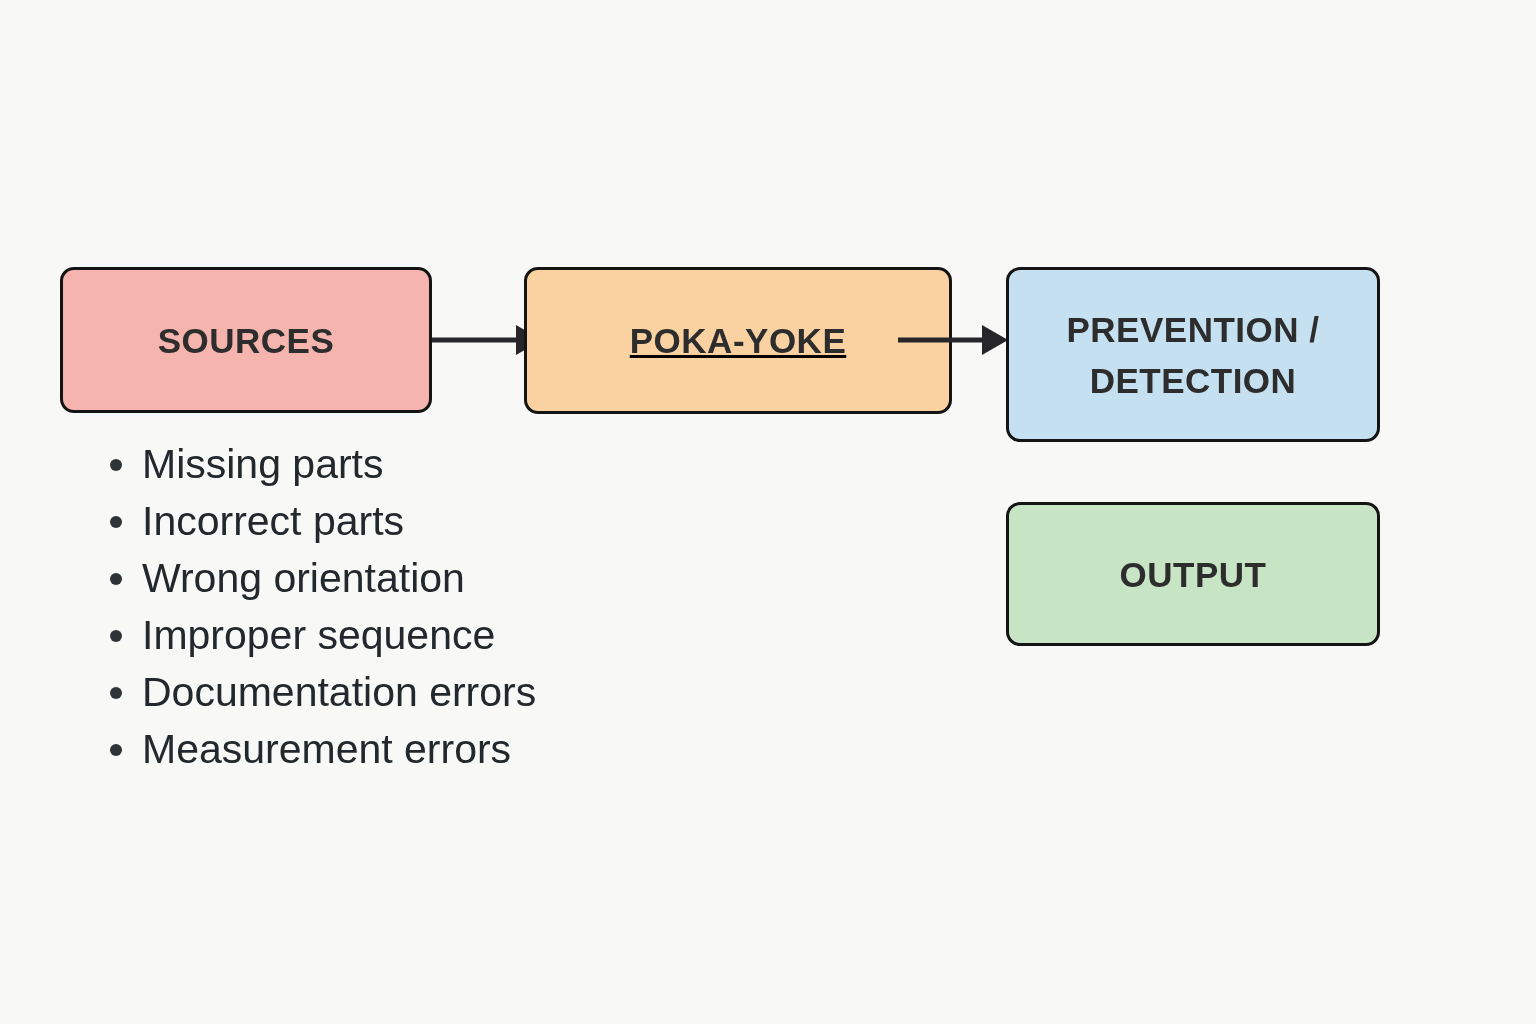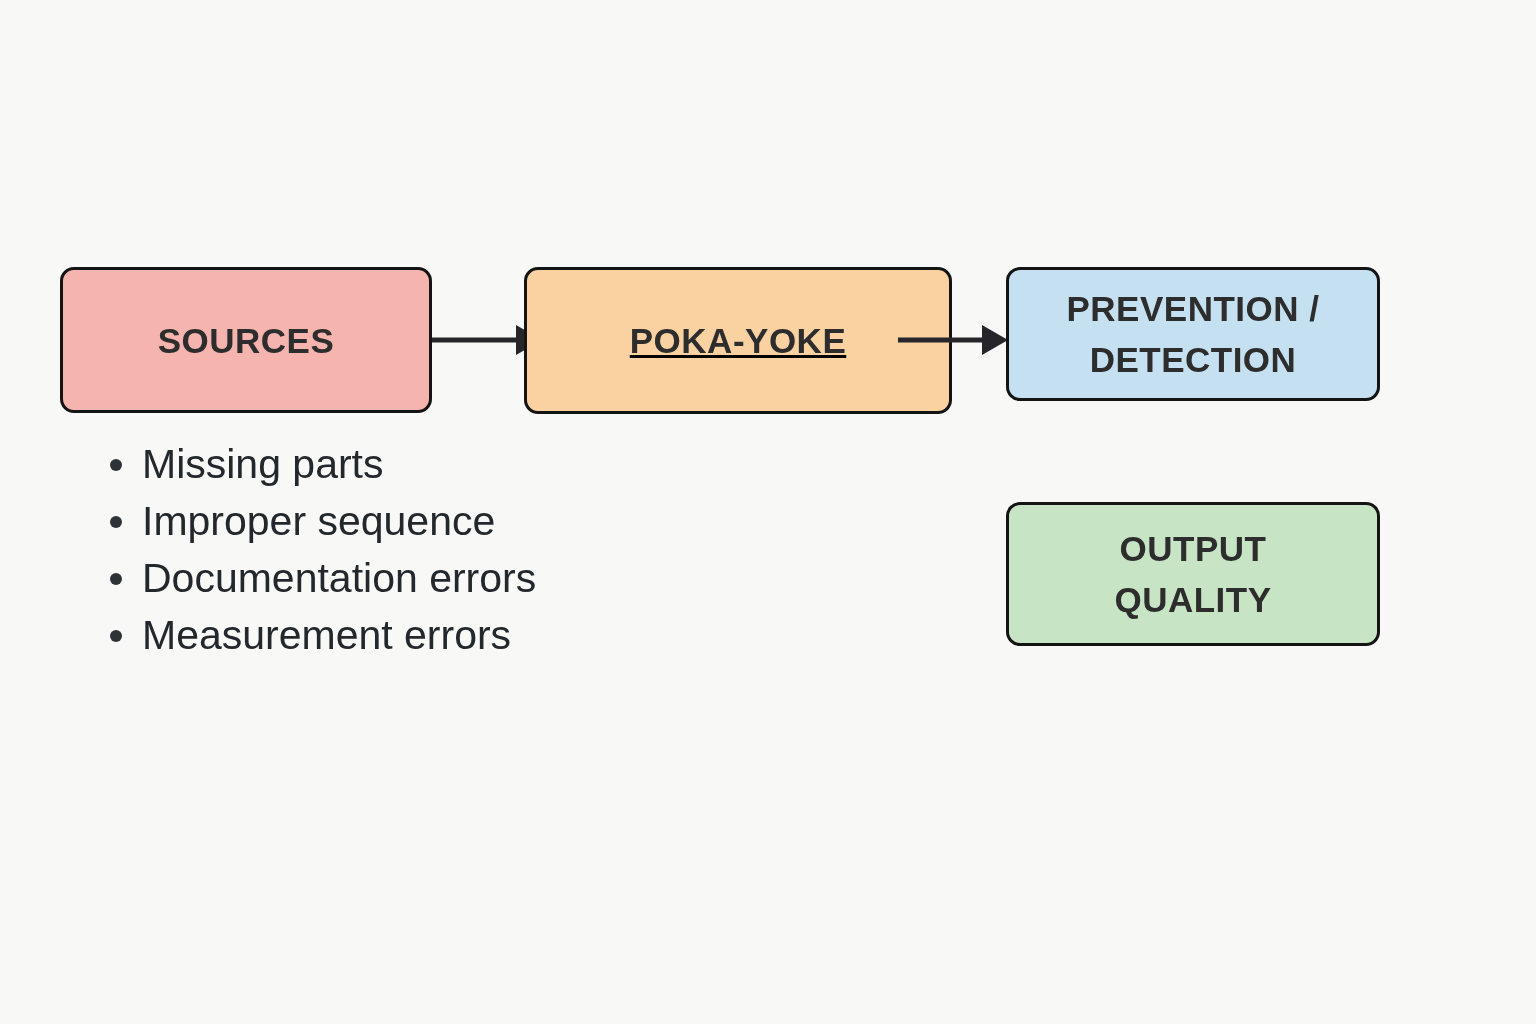--- a/index.html
+++ b/index.html
@@ -29,21 +29,21 @@
   .node .hline {
     display: block;
     font-weight: 700;
     font-size: 35px;
     line-height: 51px;
     letter-spacing: 0.5px;
     color: #2d2d2d;
   }
   .node-error-sources      { left: 60px;   top: 267px; width: 372px; height: 146px; }
   .node-poka-yoke          { left: 524px;  top: 267px; width: 428px; height: 147px; text-decoration: underline; }
-  .node-prevention         { left: 1006px; top: 267px; width: 374px; height: 134px; }
+  .node-prevention         { left: 1006px; top: 267px; width: 374px; height: 175px; }
   .node-output-quality     { left: 1006px; top: 502px; width: 374px; height: 144px; }
 
   .arrow {
     position: absolute;
     top: 324px;
     width: 110px;
     height: 32px;
     color: #26262a;
   }
   .arrow-1 { left: 432px; }
@@ -100,23 +100,24 @@
     <polygon points="84,1 110,16 84,31" fill="currentColor"></polygon>
   </svg>
 
   <div class="node node-prevention" style="background: rgb(197, 224, 240);">
     <span class="hline">PREVENTION /</span>
     <span class="hline">DETECTION</span>
   </div>
 
   <div class="node node-output-quality" style="background: rgb(199, 229, 196); text-align: center;">
     <span class="hline">OUTPUT</span>
-    <span class="hline">QUALITY</span>
   </div>
 
   <ul class="error-list">
     <li>Missing parts</li>
+    <li>Incorrect parts</li>
+    <li>Wrong orientation</li>
     <li>Improper sequence</li>
     <li>Documentation errors</li>
     <li>Measurement errors</li>
   </ul>
 
 </div>
 
 </body></html>

